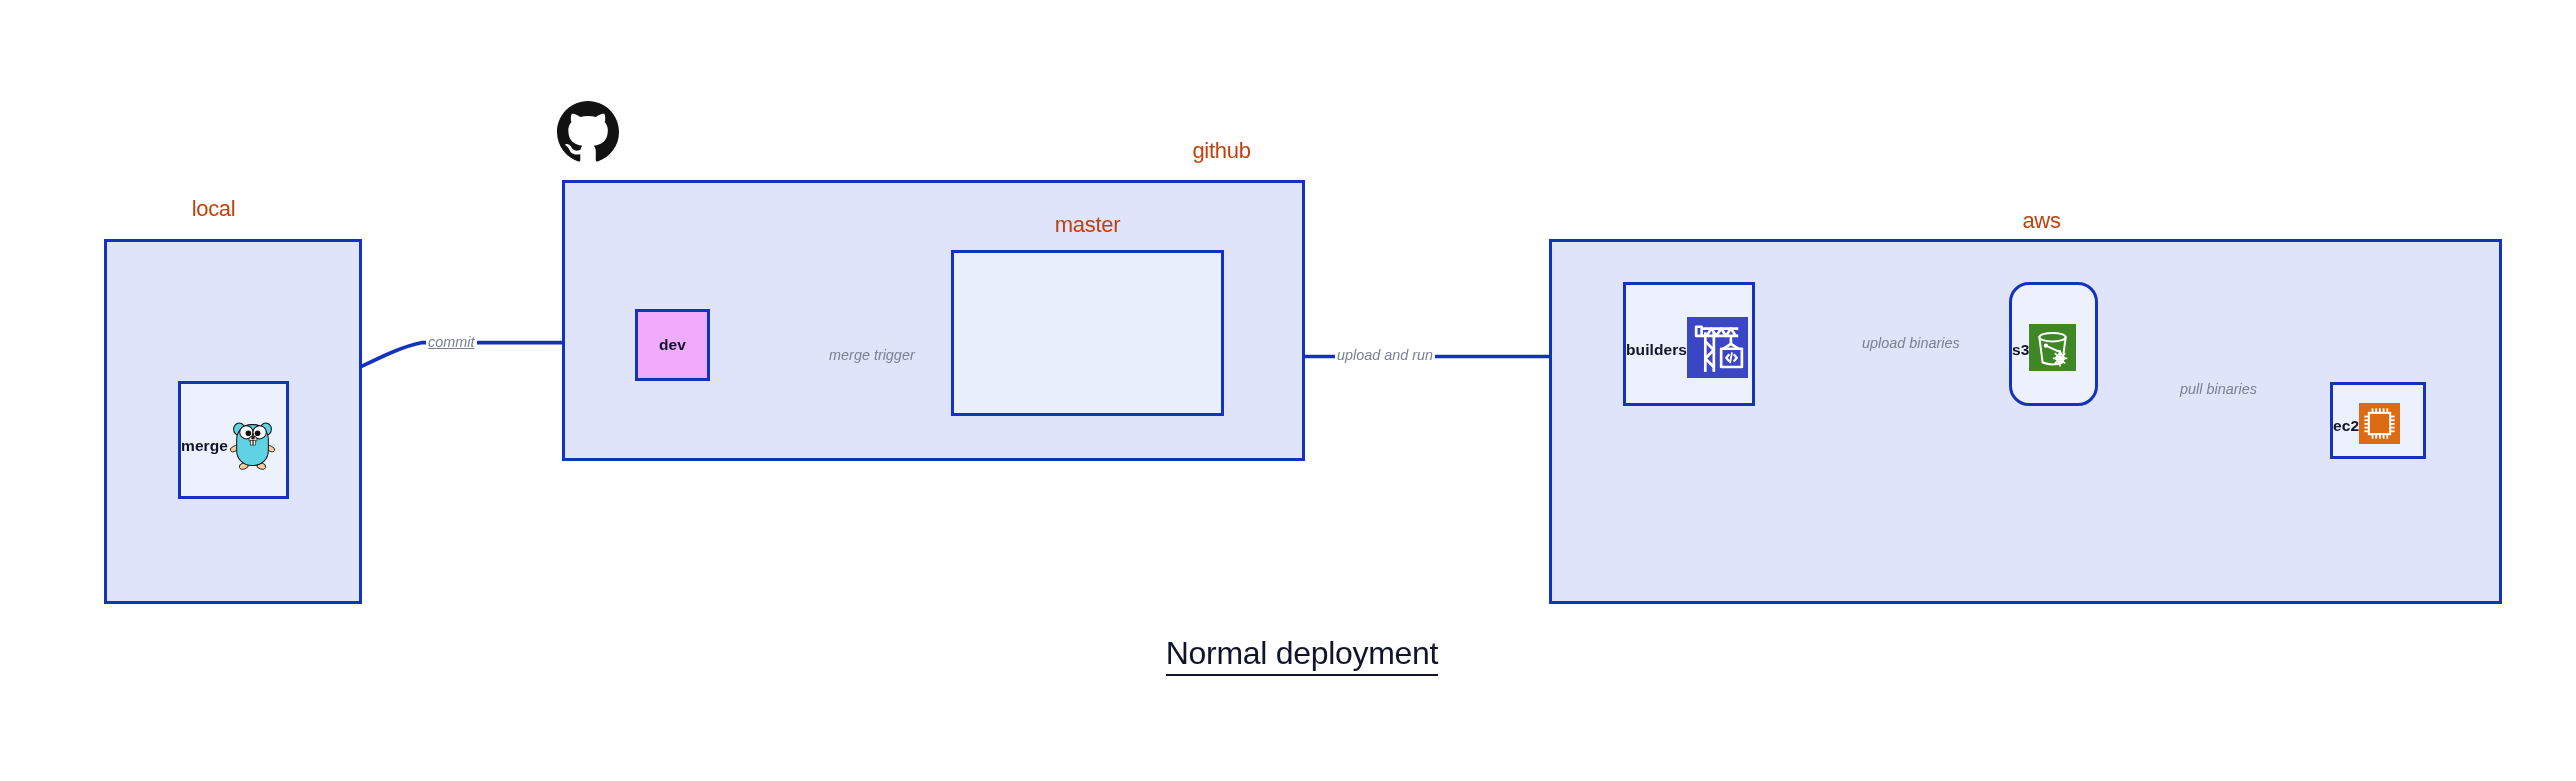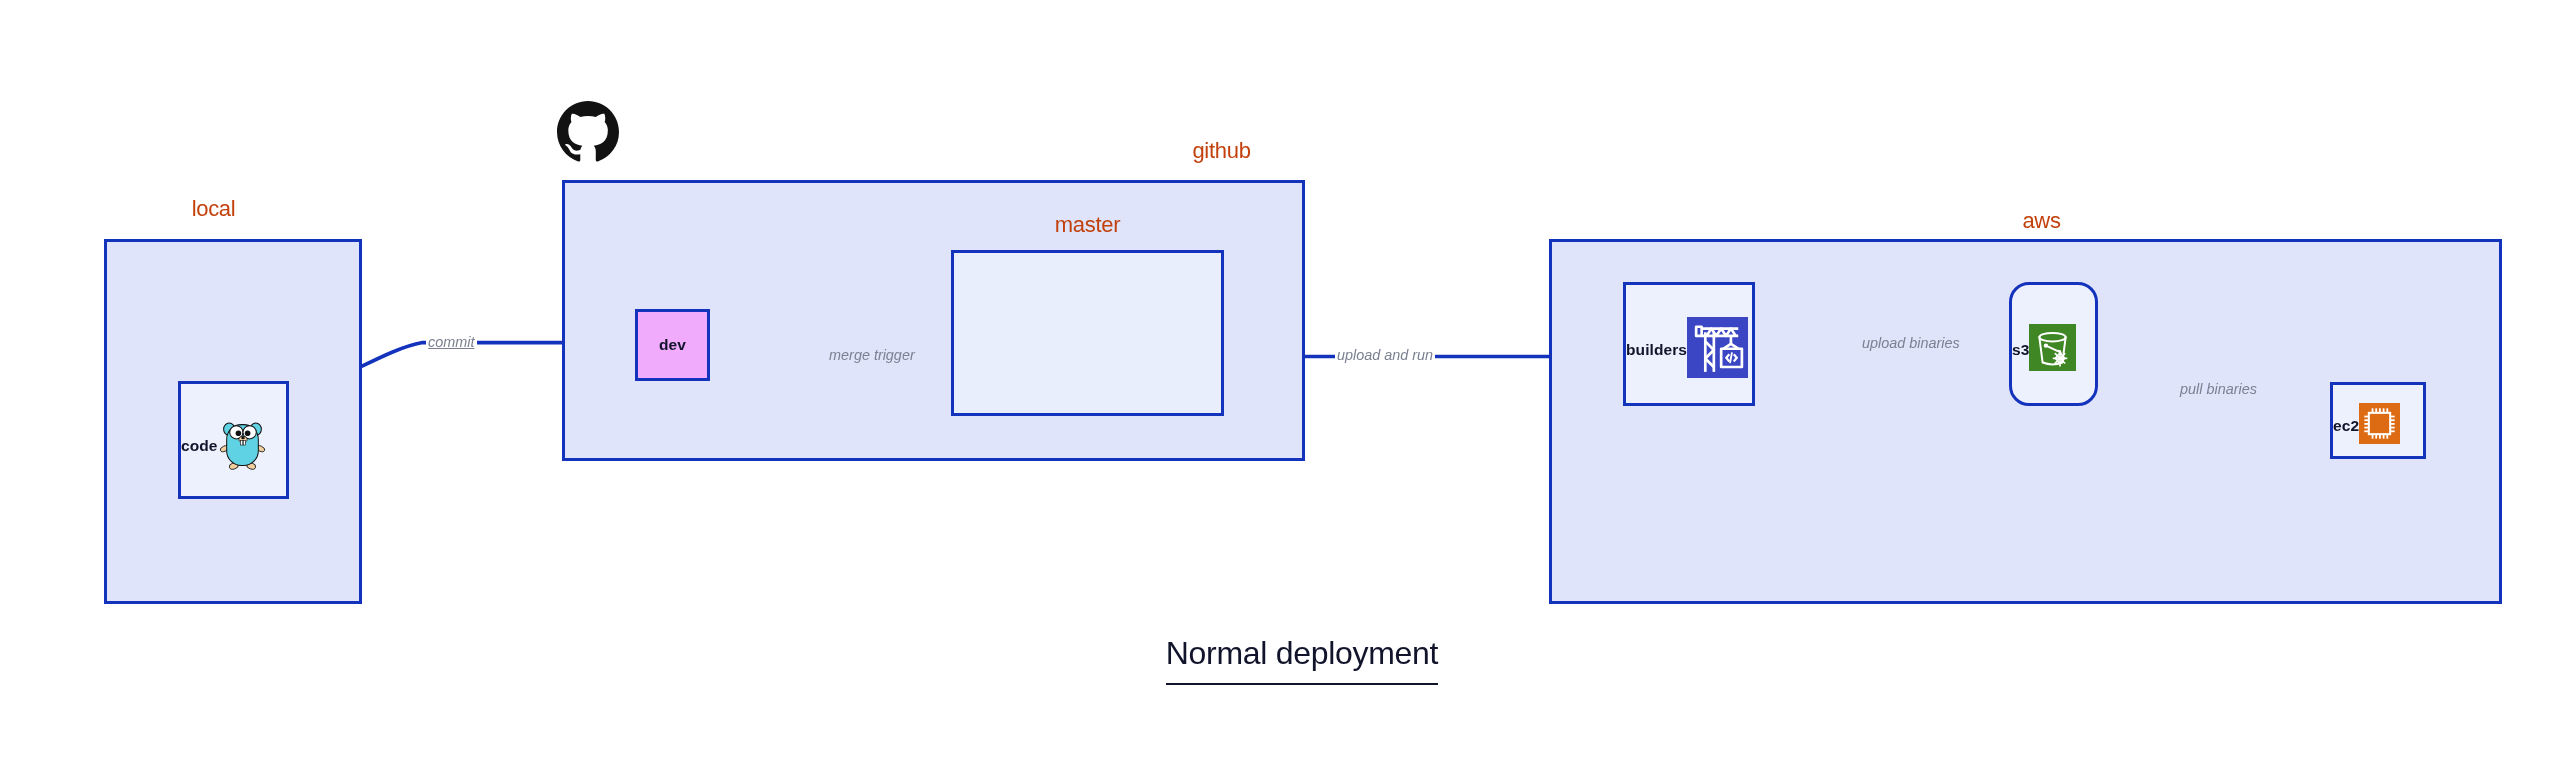--- a/index.html
+++ b/index.html
@@ -86,21 +86,21 @@
     top: 635px;
     width: 2604px;
     text-align: center;
     color: #11142b;
     font-size: 32px;
     font-weight: 400;
     letter-spacing: -0.3px;
   }
   #figure-caption span {
     border-bottom: 2.6px solid #11142b;
-    padding-bottom: 12px;
+    padding-bottom: 3px;
   }
   #arrow-layer {
     position: absolute;
     left: 0; top: 0;
     width: 2604px;
     height: 781px;
     pointer-events: none;
   }
   #github-logo {
     position: absolute;
@@ -129,21 +129,21 @@
     <path d="M 3402 667 L 3900 667" fill="none" stroke="#1433bd" stroke-width="7" marker-end="url(#ah)"></path>
 
     <path d="M 4073 667 C 4180 700 4250 700 4300 722" fill="none" stroke="#1433bd" stroke-width="7"></path>
     <path d="M 4330 700 C 4420 745 4490 790 4522 818" fill="none" stroke="#1433bd" stroke-width="7" marker-end="url(#ah)"></path>
   </svg>
 
   <div class="zone-title" style="left:144px; top:196px; width:139px;">local</div>
   <div class="zone" style="left:104px; top:239px; width:258px; height:365px;"></div>
 
   <div class="node" style="left:178px; top:381px; width:111px; height:118px;">
-    <div class="node-label topped">code</div>
+    <div class="node-label topped">merge</div>
     <div class="node-icon">
       <svg width="49" height="55" viewBox="0 0 96 106" xmlns="http://www.w3.org/2000/svg">
 
         <ellipse cx="22" cy="25" rx="11" ry="12" fill="#5fd3e4" stroke="#121212" stroke-width="2"></ellipse>
         <ellipse cx="74" cy="25" rx="11" ry="12" fill="#5fd3e4" stroke="#121212" stroke-width="2"></ellipse>
 
         <ellipse cx="13" cy="63" rx="9" ry="5" fill="#f3cfa0" stroke="#121212" stroke-width="1.6" transform="rotate(-25 13 63)"></ellipse>
         <ellipse cx="83" cy="63" rx="9" ry="5" fill="#f3cfa0" stroke="#121212" stroke-width="1.6" transform="rotate(25 83 63)"></ellipse>
 
         <ellipse cx="31" cy="97" rx="9" ry="6" fill="#f3cfa0" stroke="#121212" stroke-width="1.6" transform="rotate(-18 31 97)"></ellipse>

